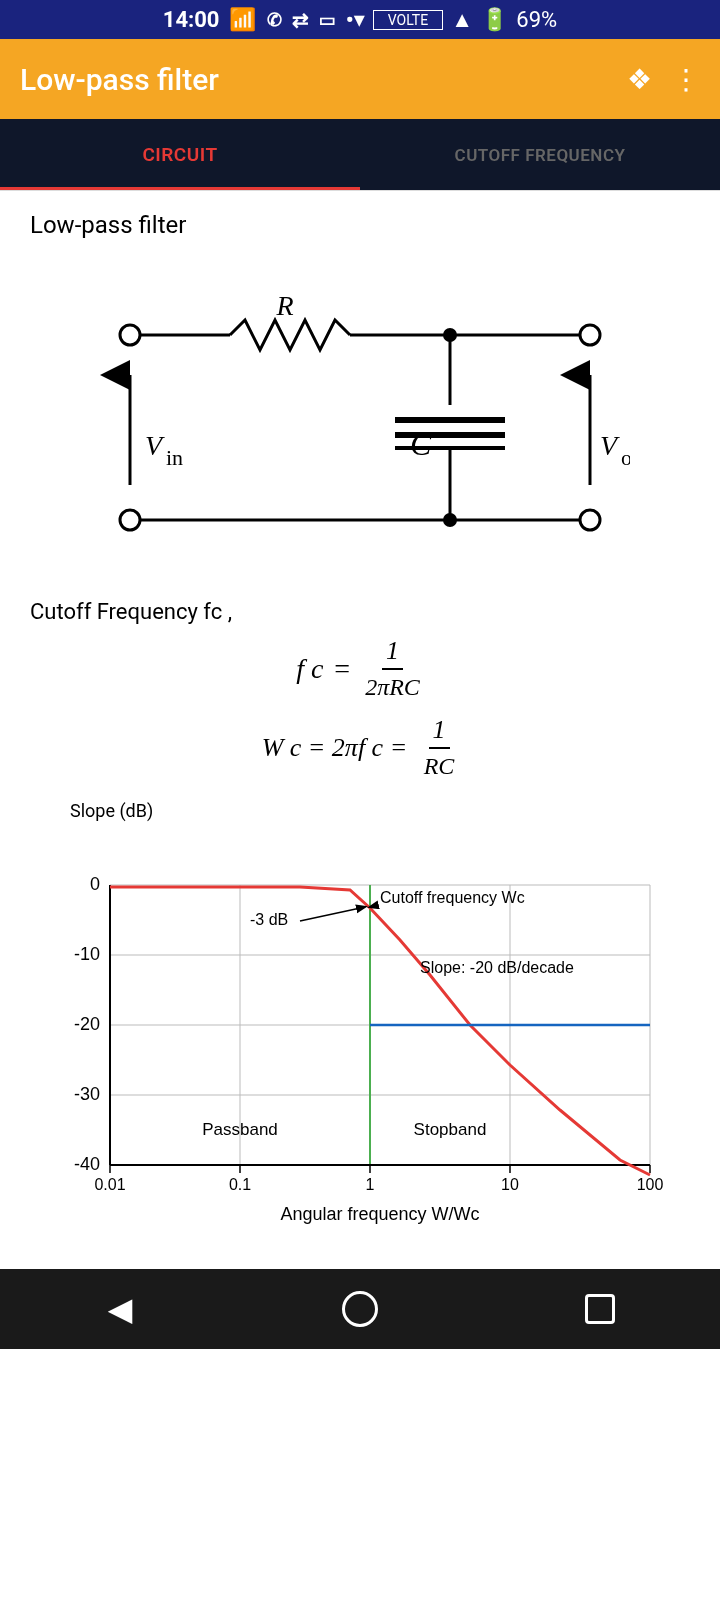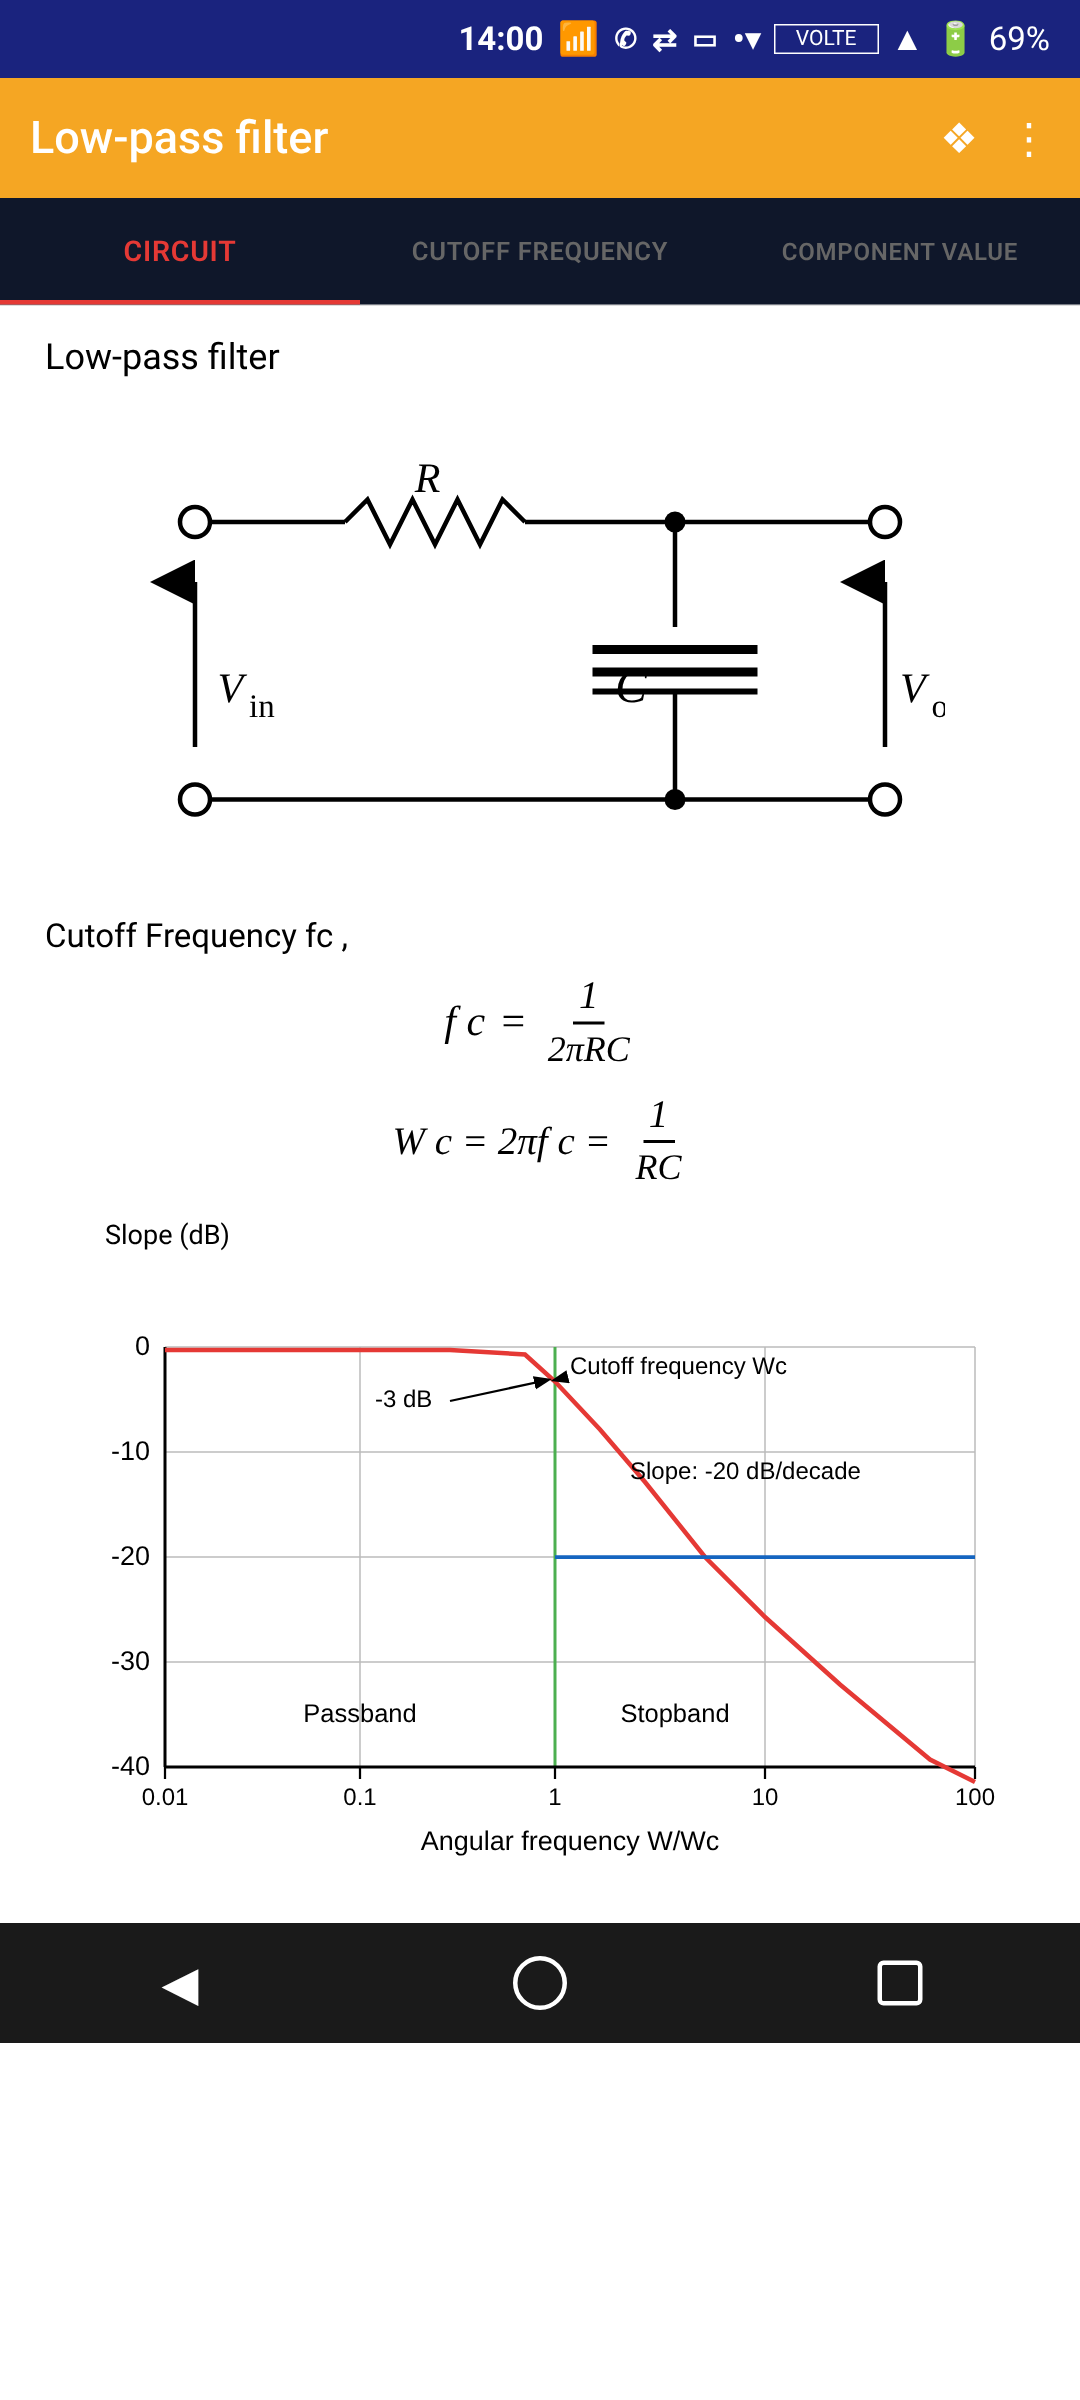--- a/index.html
+++ b/index.html
@@ -6,23 +6,23 @@
     * { margin: 0; padding: 0; box-sizing: border-box; }
     body { width: 720px; background: #fff; font-family: 'Roboto', Arial, sans-serif; overflow-x: hidden; }
 
     
     .status-bar {
       background: #1a237e;
       color: white;
       font-size: 22px;
       padding: 8px 20px;
       display: flex;
-      justify-content: flex-end;
-      align-items: center;
-      height: 52px;
+      justify-content: center;
+      align-items: center;
+      height: 39px;
     }
     .status-left { font-weight: bold; display: flex; align-items: center; gap: 10px; }
     .status-right { display: flex; align-items: center; gap: 8px; }
 
     
     .app-bar {
       background: #f5a623;
       color: white;
       padding: 16px 20px;
       display: flex;
@@ -193,23 +193,20 @@
   </div>
 </div>
 
 <div class="tab-bar">
   <div class="tab active">
     <span>CIRCUIT</span>
   </div>
   <div class="tab">
     <span style="font-size:17px;">CUTOFF FREQUENCY</span>
   </div>
-  <div class="tab">
-    <span style="font-size:16px;">COMPONENT VALUE</span>
-  </div>
 </div>
 
 <div class="content">
 
   <p class="section-title">Low-pass filter</p>
 
   <div class="circuit-container">
     <svg width="540" height="320" viewBox="0 0 540 320">
 
       <line x1="40" y1="80" x2="140" y2="80" stroke="black" stroke-width="3"></line>

